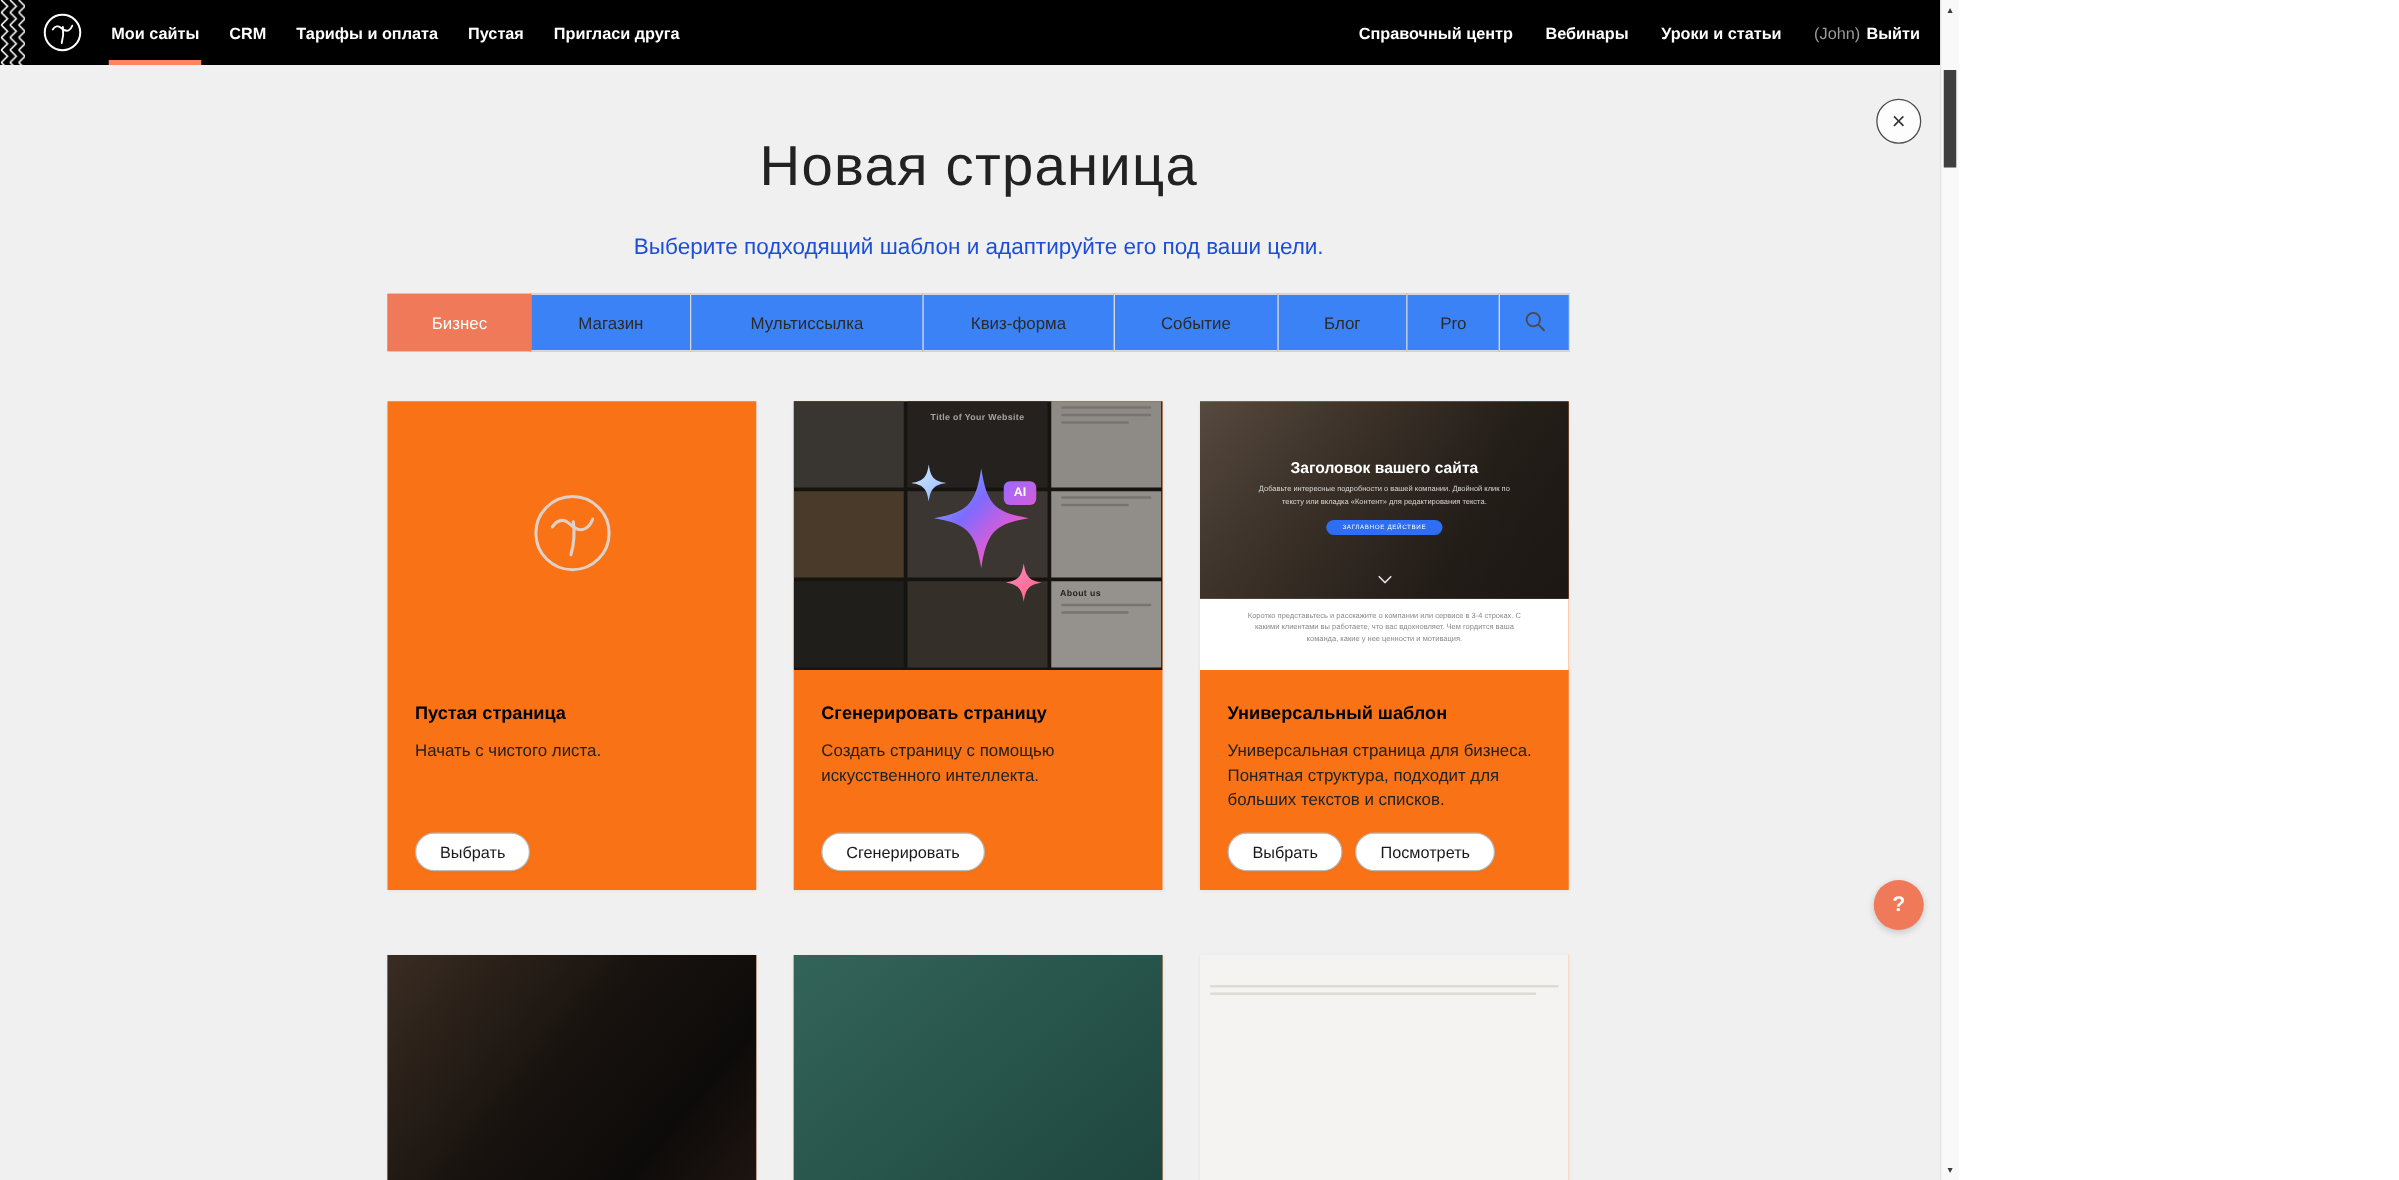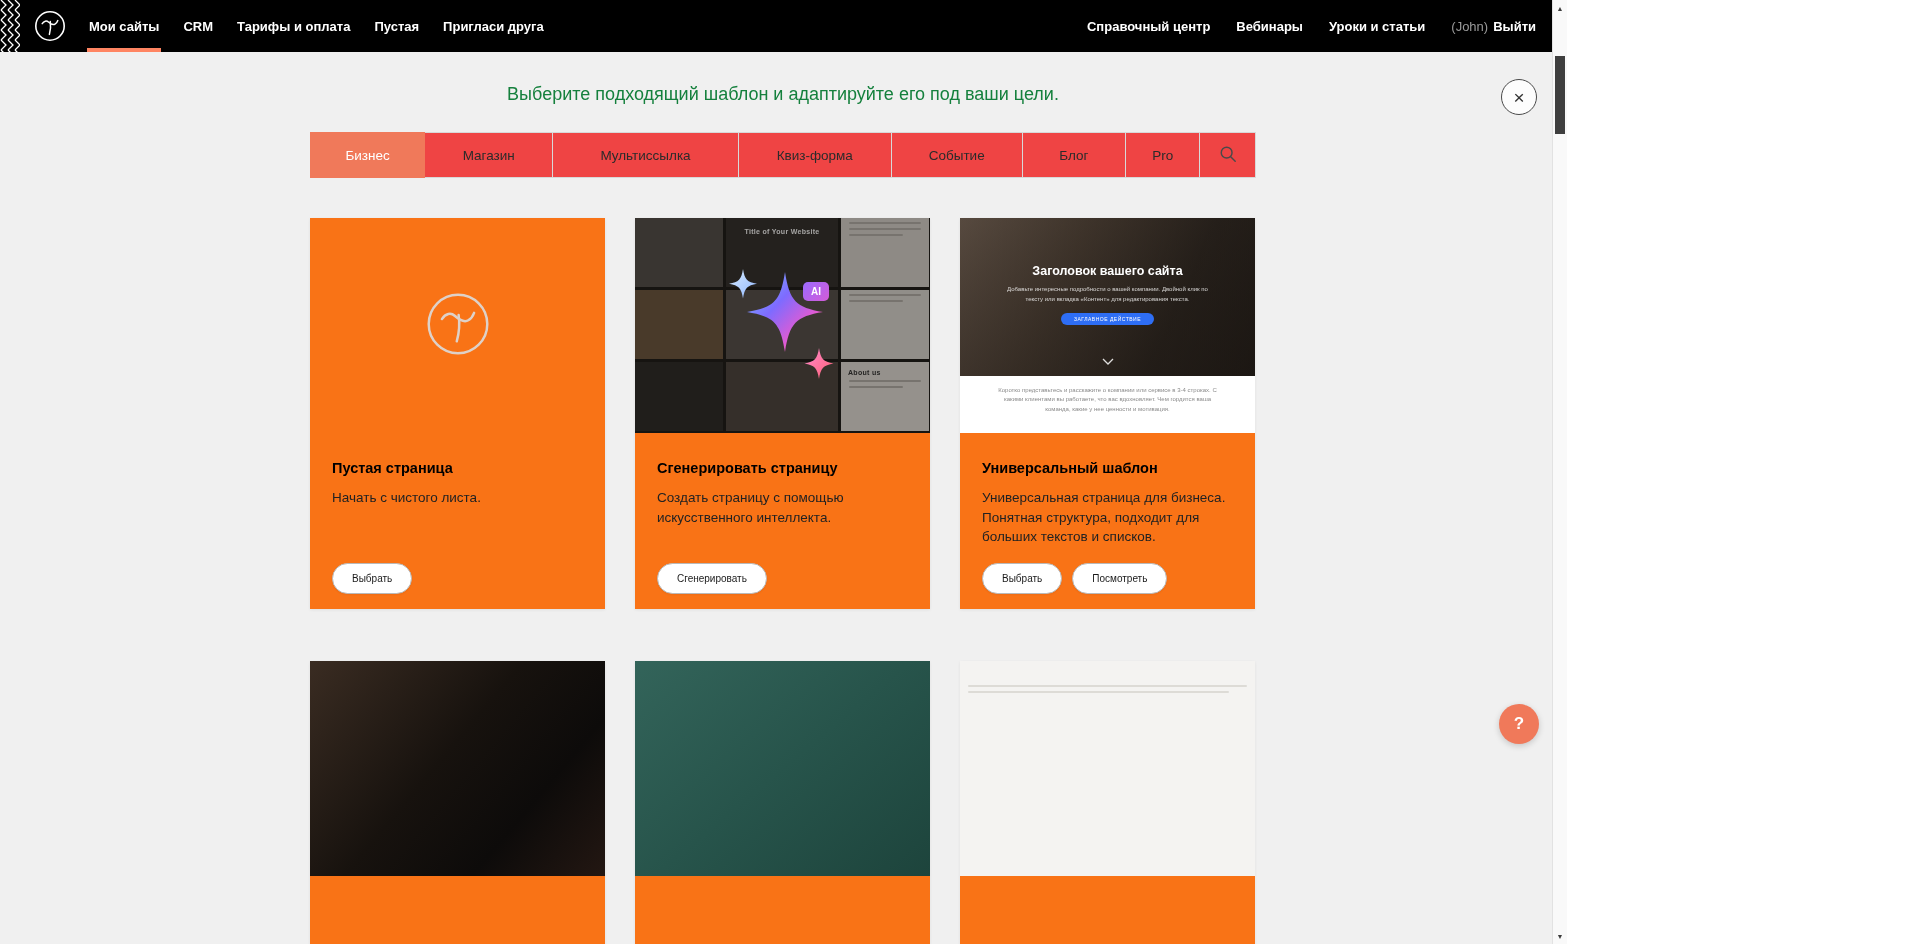--- a/index.html
+++ b/index.html
@@ -28,40 +28,40 @@
   .nav-item { font-size:13px; font-weight:700; height:52px; display:flex; align-items:center; position:relative; cursor:pointer; white-space:nowrap; color:#fff; text-decoration:none; }
   .nav-item.active::after { content:""; position:absolute; left:-2px; right:-2px; bottom:0; height:4px; background:var(--accent); }
   .nav-right { margin-left:auto; display:flex; gap:26px; align-items:center; padding-right:16px; }
   .nav-user .muted { color:#9a9a9a; font-weight:400; margin-right:5px; }
 
   
   .content { position:absolute; left:0; top:52px; right:0; bottom:0; overflow:hidden; }
   .inner { position:absolute; left:310px; top:0; width:946px; }
 
   .page-title { margin-top:58px; font-size:45px; font-weight:300; letter-spacing:1px; color:#222; text-align:center; line-height:1; }
-  .page-subtitle { margin-top:32px; font-size:18px; color:#15803d; text-align:center; }
+  .page-subtitle { margin-top:32px; font-size:18px; color:#1d4ed8; text-align:center; }
 
   
   .tabs { display:flex; margin-top:27px; }
-  .tab { height:46px; display:flex; align-items:center; justify-content:center; background:#ef4444; border:1px solid #d8d8d8; margin-left:-1px; font-size:13.5px; color:#2b2b2b; cursor:pointer; }
+  .tab { height:46px; display:flex; align-items:center; justify-content:center; background:#3b82f6; border:1px solid #d8d8d8; margin-left:-1px; font-size:13.5px; color:#2b2b2b; cursor:pointer; }
   .tab:first-child { margin-left:0; }
   .tab.active { background:var(--tab-active); border-color:var(--tab-active); color:#fff; position:relative; z-index:2; }
   .tab:nth-child(1){width:116px;} .tab:nth-child(2){width:130px;} .tab:nth-child(3){width:188px;}
   .tab:nth-child(4){width:155px;} .tab:nth-child(5){width:133px;} .tab:nth-child(6){width:105px;}
   .tab:nth-child(7){width:76px;}  .tab:nth-child(8){width:57px;}
 
   
   .grid { display:grid; grid-template-columns:repeat(3,295px); column-gap:30px; row-gap:52px; margin-top:40px; }
   .card { width:295px; height:391px; background:#f97316; position:relative; box-shadow:0 1px 3px rgba(0,0,0,.07); cursor:pointer; }
   .card-img { height:215px; position:relative; overflow:hidden; }
   .card-body { padding:27px 22px 0; }
   .card-title { font-size:14.5px; font-weight:700; color:#000; }
   .card-desc { margin-top:12px; font-size:13.5px; line-height:1.45; color:#222; max-width:245px; }
   .card-actions { position:absolute; left:22px; bottom:15px; display:flex; gap:10px; }
-  .pill { height:31px; padding:0 19px; border-radius:16px; border:1px solid #b9b9b9; background:#fff; font-size:10px; color:#1a1a1a; cursor:pointer; font-family:inherit; box-shadow:0 1px 2px rgba(0,0,0,.05); white-space:nowrap; }
+  .pill { height:31px; padding:0 19px; border-radius:16px; border:1px solid #b9b9b9; background:#fff; font-size:13px; color:#1a1a1a; cursor:pointer; font-family:inherit; box-shadow:0 1px 2px rgba(0,0,0,.05); white-space:nowrap; }
 
   
   .watermark { position:absolute; left:50%; top:50%; transform:translate(-50%,-50%); opacity:.9; }
 
   
   .collage { position:absolute; inset:0; display:grid; grid-template-columns:88px 112px 88px; grid-auto-rows:69px; gap:3px; background:#1c1a18; }
   .tile { position:relative; overflow:hidden; }
   .tile-text { color:#fff; font-size:7px; font-weight:700; text-align:center; padding-top:10px; letter-spacing:.3px; }
   .tile-text.dark { color:#333; text-align:left; padding:7px 0 0 7px; }
   .skel { height:2px; background:#b9b4ad; margin:4px 8px 0; border-radius:1px; }
@@ -138,20 +138,21 @@
     </nav>
   </header>
 
   <main class="content">
 
     <button class="close-btn">
       <span>×</span>
     </button>
 
     <div class="inner">
+      <h1 class="page-title">Новая страница</h1>
       <p class="page-subtitle">Выберите подходящий шаблон и адаптируйте его под ваши цели.</p>
 
       <div class="tabs">
         <button class="tab active">Бизнес</button>
         <button class="tab">Магазин</button>
         <button class="tab">Мультиссылка</button>
         <button class="tab">Квиз-форма</button>
         <button class="tab">Событие</button>
         <button class="tab">Блог</button>
         <button class="tab">Pro</button>

